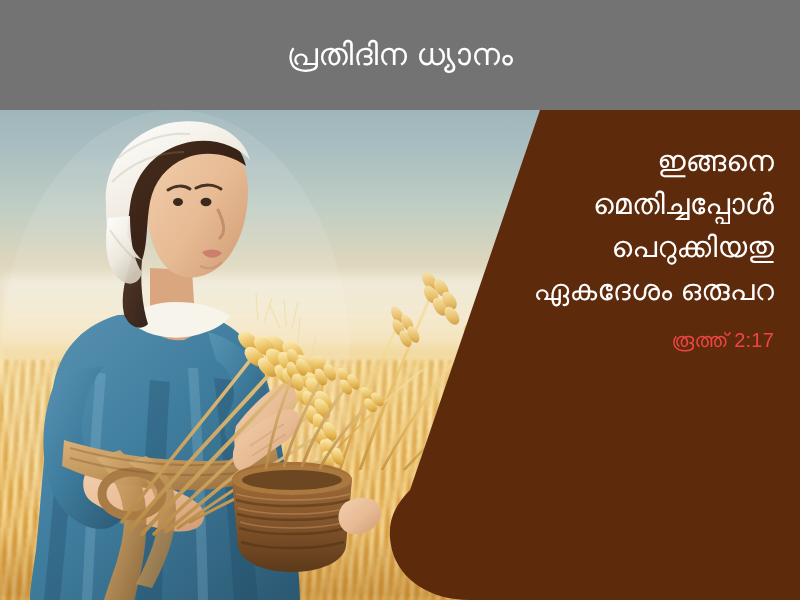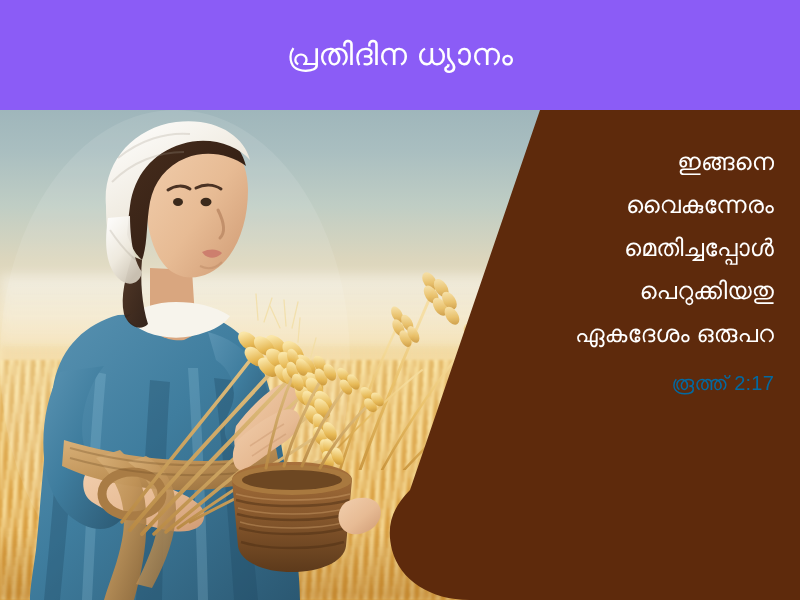--- a/index.html
+++ b/index.html
@@ -16,21 +16,21 @@
     background: #ffffff;
   }
 
   
   .header-bar {
     position: absolute;
     left: 0;
     top: 0;
     width: 800px;
     height: 110px;
-    background: #8b5cf6;
+    background: #737373;
     z-index: 40;
   }
   .header-bar .hdr-inner {
     position: absolute;
     left: 0;
     top: 0;
     width: 800px;
     height: 110px;
     display: flex;
     align-items: center;
@@ -151,27 +151,27 @@
   .verse-block {
     position: absolute;
     right: 26px;
     top: 140px;
     width: 400px;
     text-align: right;
     z-index: 35;
   }
   .verse-line {
     color: #ffffff;
-    font-size: 24px;
+    font-size: 29px;
     line-height: 43px;
     white-space: nowrap;
     letter-spacing: 0.1px;
   }
   .verse-ref {
-    color: #0369a1;
+    color: #ef4444;
     font-size: 20px;
     line-height: 28px;
     margin-top: 14px;
     letter-spacing: 0.2px;
   }
 </style>
 </head>
 <body>
 
 <div id="stage">
@@ -493,21 +493,20 @@
                L800,490
                L470,490
                C430,490 400,470 392,440
                C386,416 392,398 410,380
                Z" fill="#5e2a0c"></path>
     </svg>
   </div>
 
   <div class="verse-block">
     <div class="verse-line">ഇങ്ങനെ</div>
-    <div class="verse-line">വൈകുന്നേരം</div>
     <div class="verse-line">മെതിച്ചപ്പോൾ</div>
     <div class="verse-line">പെറുക്കിയതു</div>
     <div class="verse-line">ഏകദേശം ഒരുപറ</div>
     <div class="verse-ref">രൂത്ത് 2:17</div>
   </div>
 
   <div class="header-bar">
     <div class="hdr-inner">
       <div class="hdr-text">പ്രതിദിന ധ്യാനം</div>
     </div>

